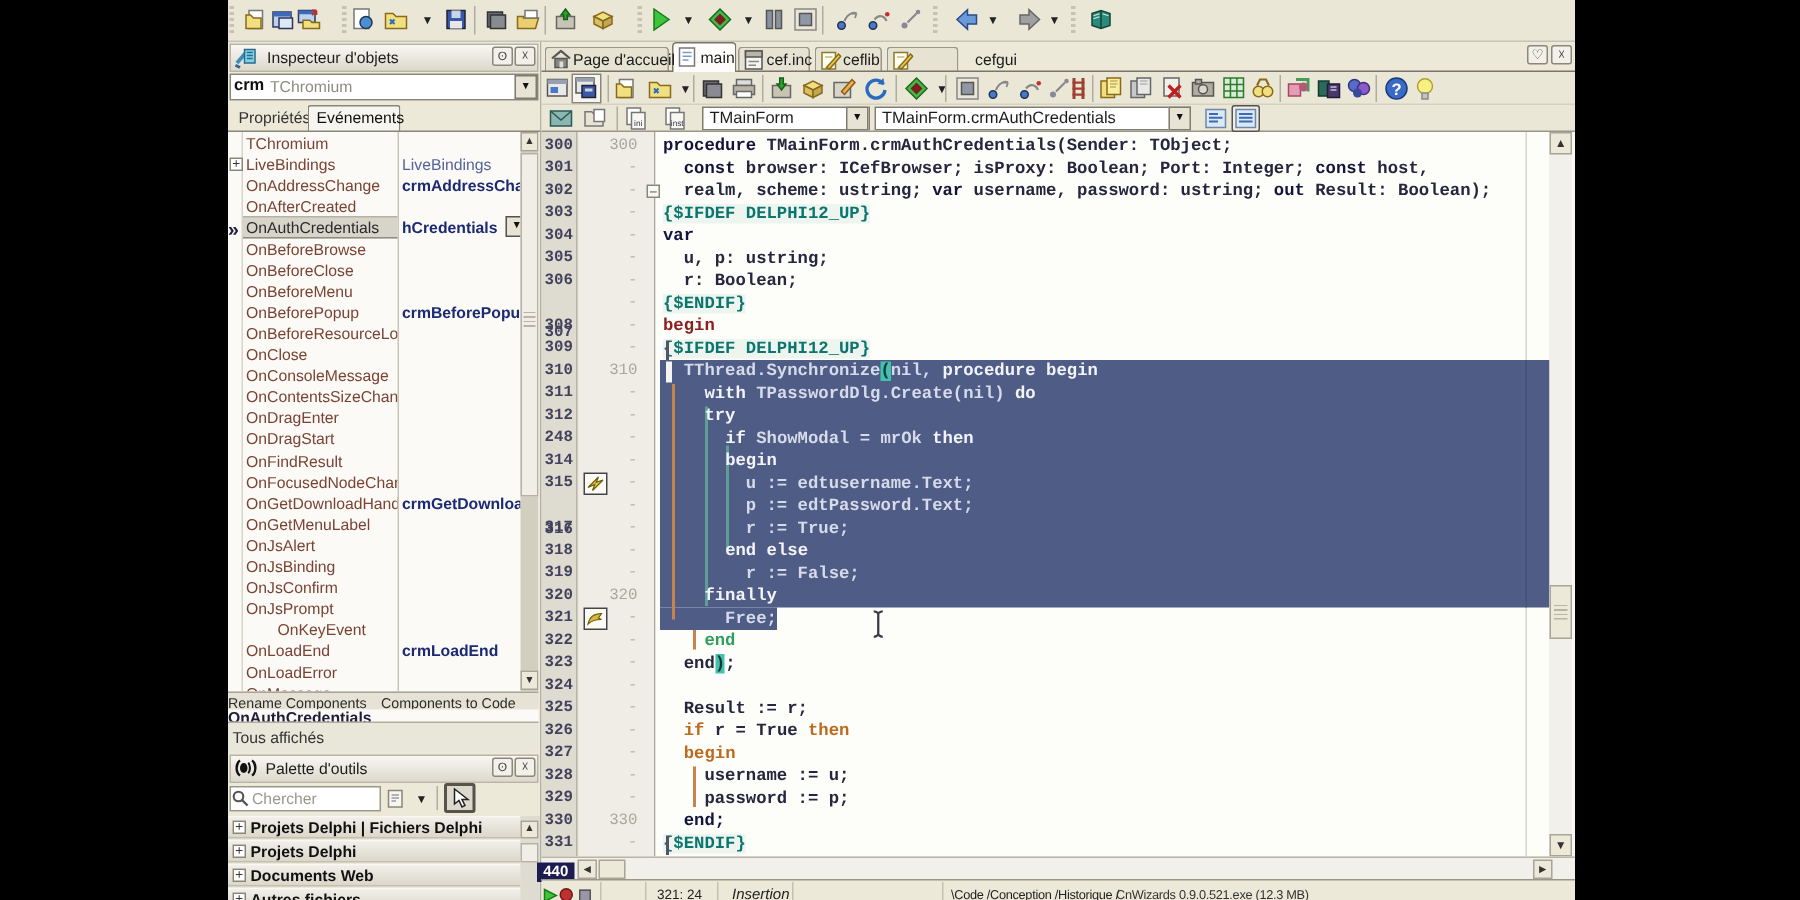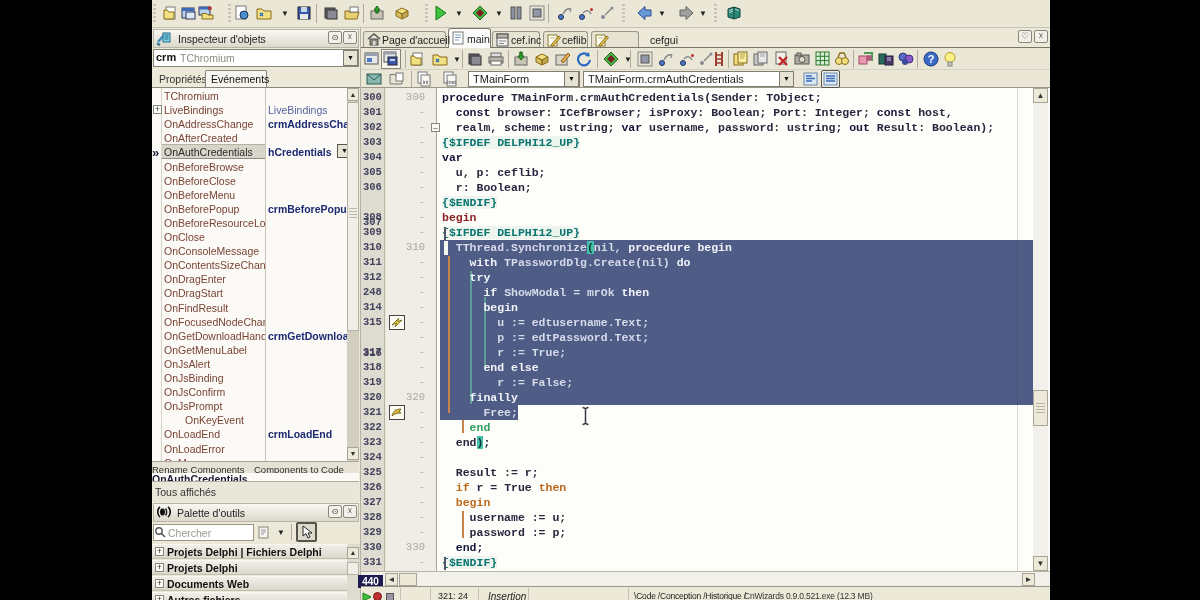--- a/index.html
+++ b/index.html
@@ -561,21 +561,21 @@
   </svg>
 <div class="abs" style="left:389px;top:405px;width:16px;height:15px;background:#fcfbf2;border:1px solid #44424a;"></div>
 <svg class="abs" style="left:391px;top:407px;" width="12" height="11" viewBox="0 0 12 11">
     <path d="M1 9 C2 4 5 2 10 2 L8 5 L10 6 C6 6 3 7 1 9 Z" fill="#d8b840" stroke="#6a5a10" stroke-width="0.8"></path>
   </svg>
 <div class="cl" style="top:90px;"><span class="kw">procedure</span> TMainForm.crmAuthCredentials(Sender: TObject;</div>
 <div class="cl" style="top:105px;">  <span class="kw">const</span> browser: ICefBrowser; isProxy: Boolean; Port: Integer; <span class="kw">const</span> host,</div>
 <div class="cl" style="top:120px;">  realm, scheme: ustring; <span class="kw">var</span> username, password: ustring; <span class="kw">out</span> Result: Boolean);</div>
 <div class="cl" style="top:135px;"><span class="dir">{$IFDEF DELPHI12_UP}</span></div>
 <div class="cl" style="top:150px;"><span class="kw">var</span></div>
-<div class="cl" style="top:165px;">  u, p: ceflib;</div>
+<div class="cl" style="top:165px;">  u, p: ustring;</div>
 <div class="cl" style="top:180px;">  r: Boolean;</div>
 <div class="cl" style="top:195px;"><span class="dir">{$ENDIF}</span></div>
 <div class="cl" style="top:210px;"><span style="color:#8c2020;"><b>begin</b></span></div>
 <div class="cl" style="top:225px;"><span class="dir">{$IFDEF DELPHI12_UP}</span></div>
 <div class="cl seltxt" style="top:240px;color:#d6dbea;">  TThread.Synchronize<span style="background:#45c0ae;color:#103a34;">(</span>nil, <span class="selkw">procedure</span> <span class="selkw">begin</span></div>
 <div class="cl seltxt" style="top:255px;color:#d6dbea;">    <span class="selkw">with</span> TPasswordDlg.Create(nil) <span class="selkw">do</span></div>
 <div class="cl seltxt" style="top:270px;color:#d6dbea;">    <span class="selkw">try</span></div>
 <div class="cl seltxt" style="top:285px;color:#d6dbea;">      <span class="selkw">if</span> ShowModal = mrOk <span class="selkw">then</span></div>
 <div class="cl seltxt" style="top:300px;color:#d6dbea;">      <span class="selkw">begin</span></div>
 <div class="cl seltxt" style="top:315px;color:#d6dbea;">        u := edtusername.Text;</div>

